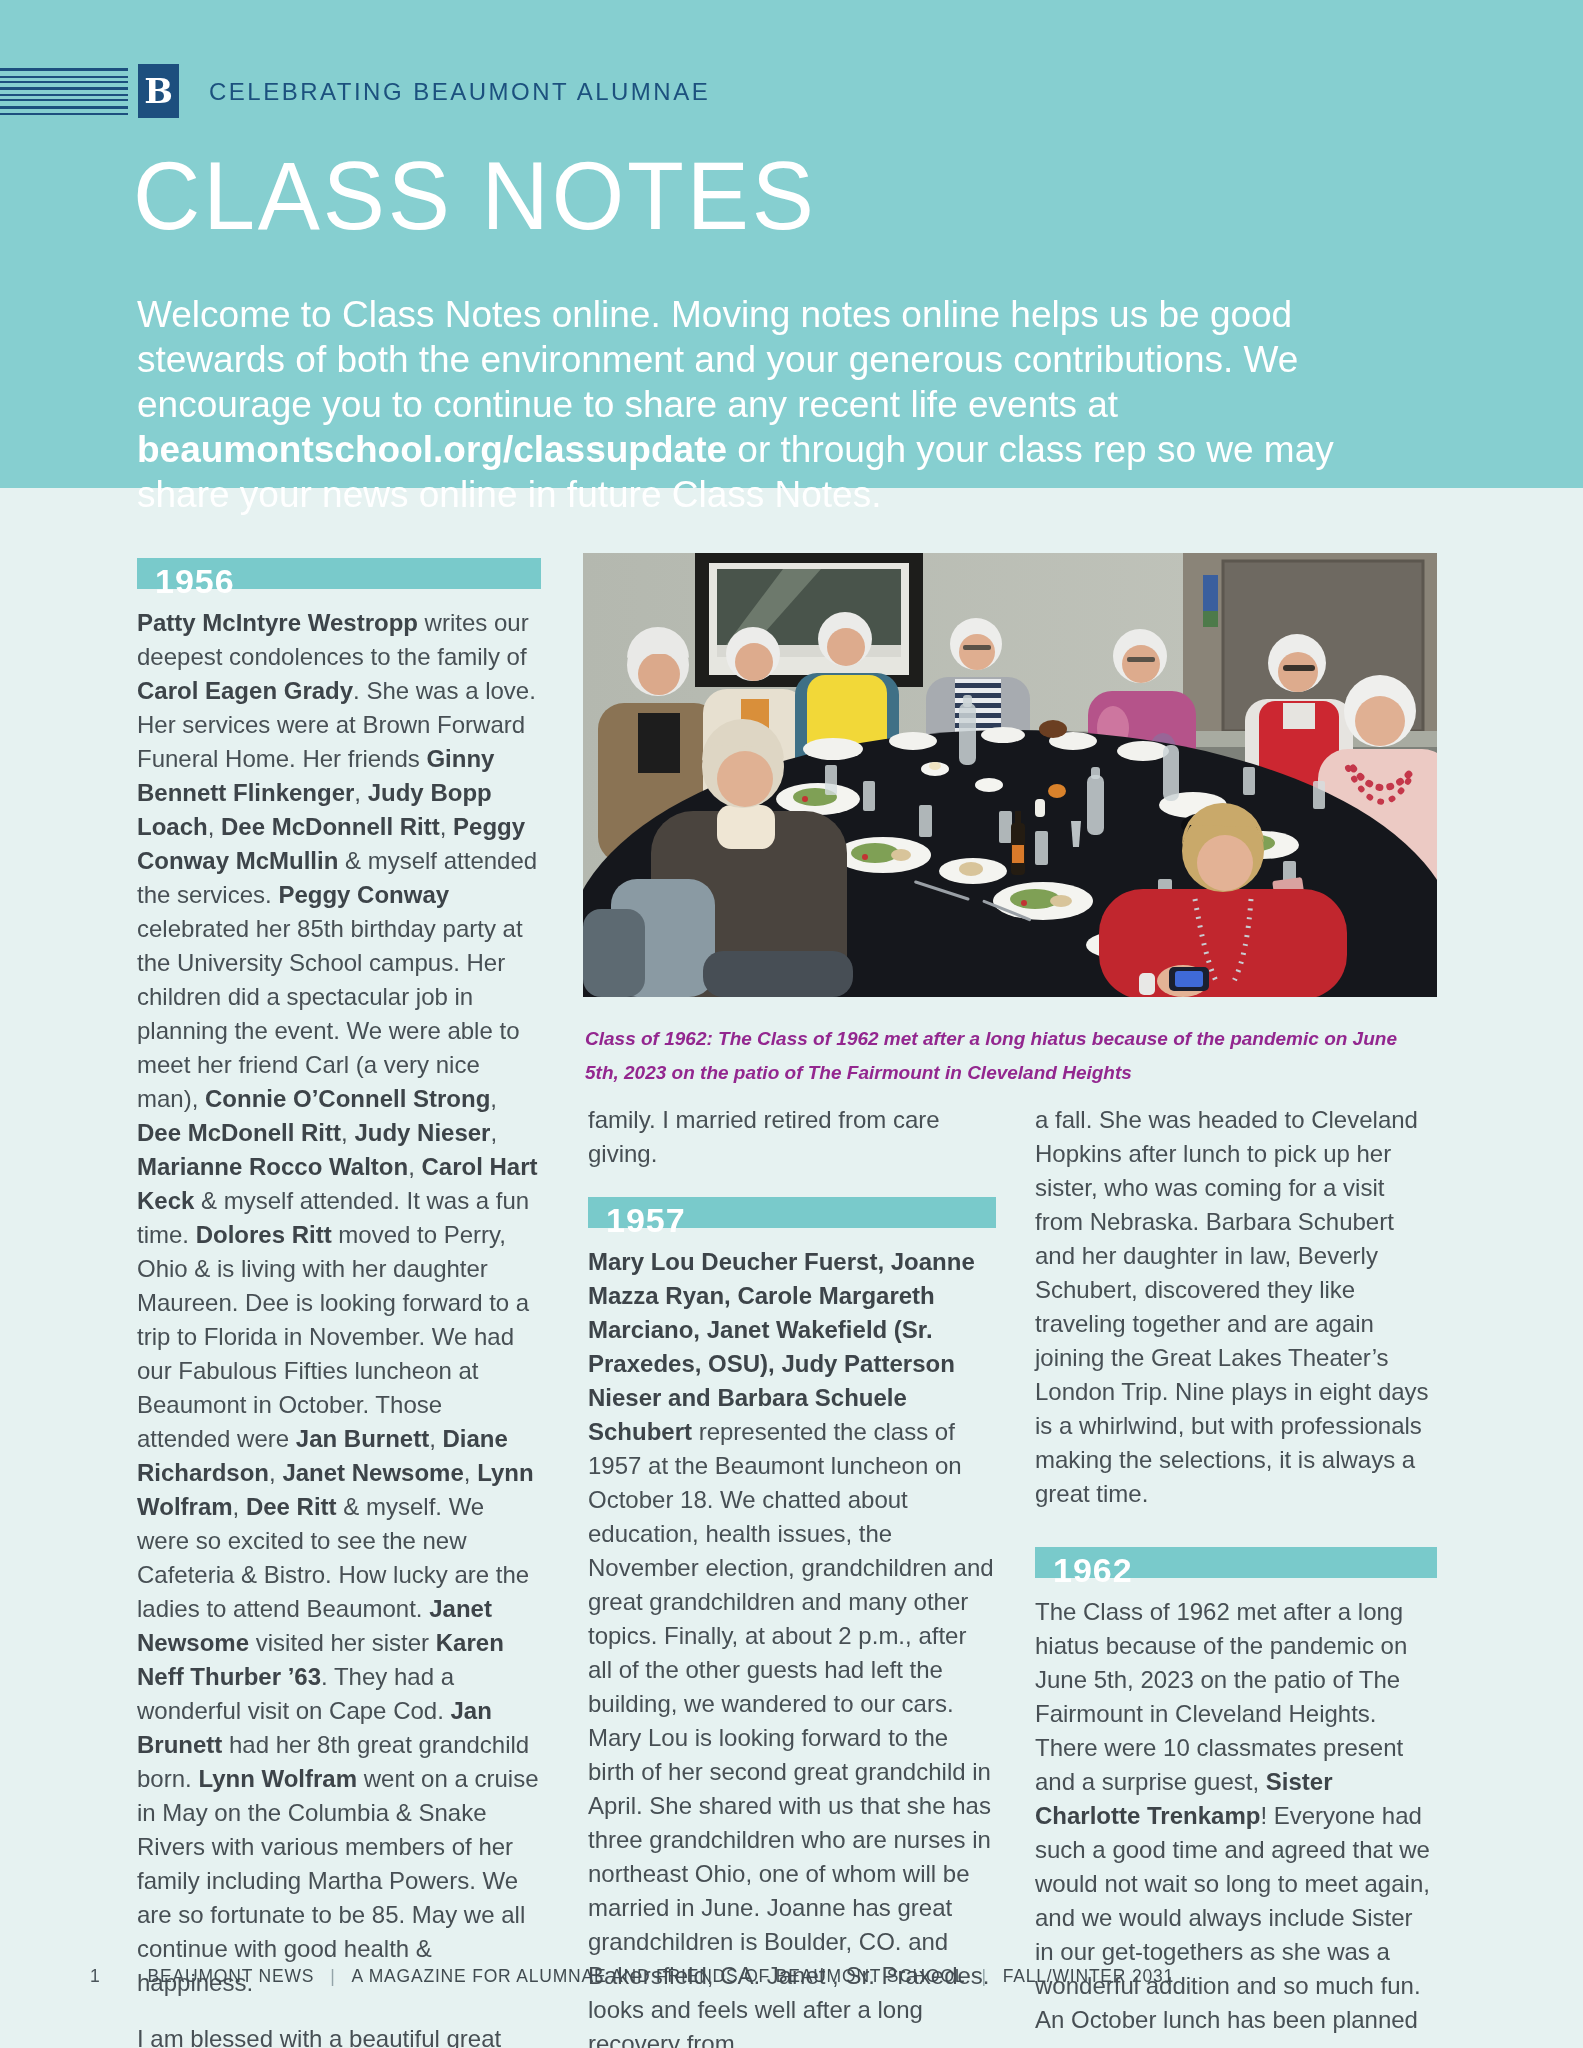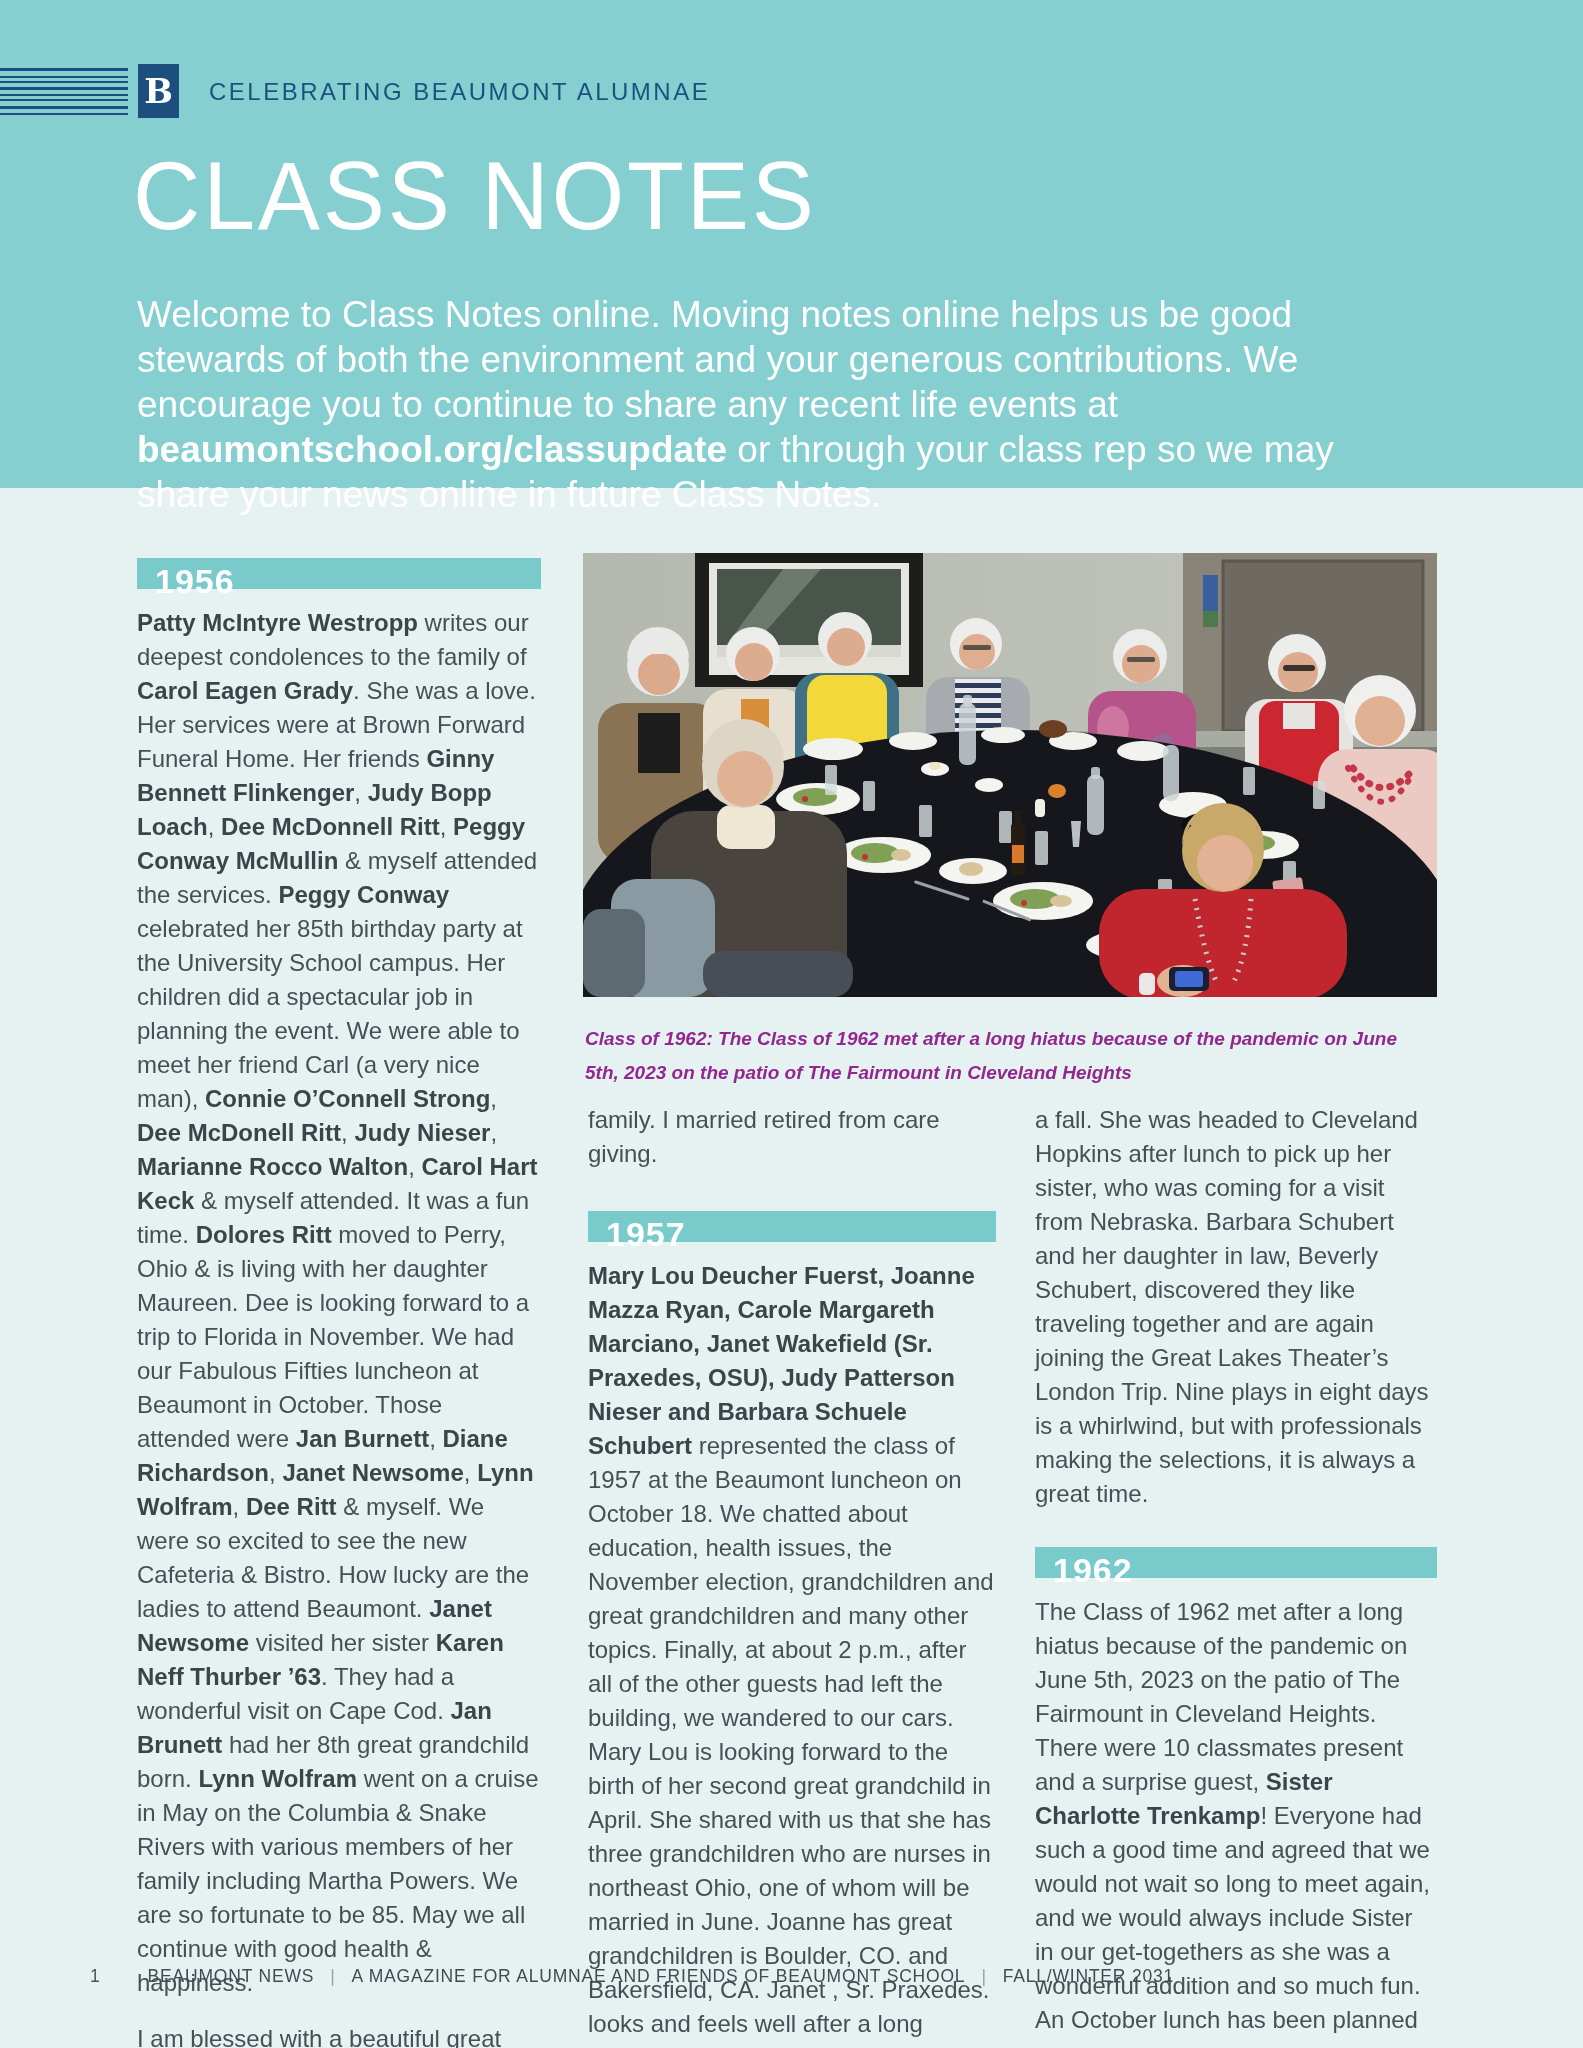--- a/index.html
+++ b/index.html
@@ -22,21 +22,21 @@
 
   
   .col{color:#474f54;font-size:24px;line-height:34px;}
   .col p{margin:0 0 22px 0;}
   .col strong{font-weight:700;color:#3d4449;}
   .year-bar{background:#79cacb;color:#ffffff;font-size:34px;font-weight:700;
             height:31px;line-height:47px;padding-left:18px;letter-spacing:1px;margin:0 0 17px 0;}
   #col-left{left:137px;top:558px;width:404px;}
   #col-mid{left:588px;top:1103px;width:408px;}
   #col-right{left:1035px;top:1103px;width:402px;}
-  #col-mid .year-bar{margin-top:40px;}
+  #col-mid .year-bar{margin-top:26px;}
   #col-right .year-bar{margin-top:36px;}
   .blessing{margin:0 0 0 0;}
 
   
   .photo-wrap{left:583px;top:553px;width:854px;height:444px;background:#b8bcb3;overflow:hidden;}
   .caption{left:585px;top:1022px;width:830px;color:#93278f;font-size:19px;line-height:34px;
            font-weight:700;font-style:italic;}
 
   
   .footer{left:90px;top:1966px;width:1400px;display:flex;align-items:baseline;

